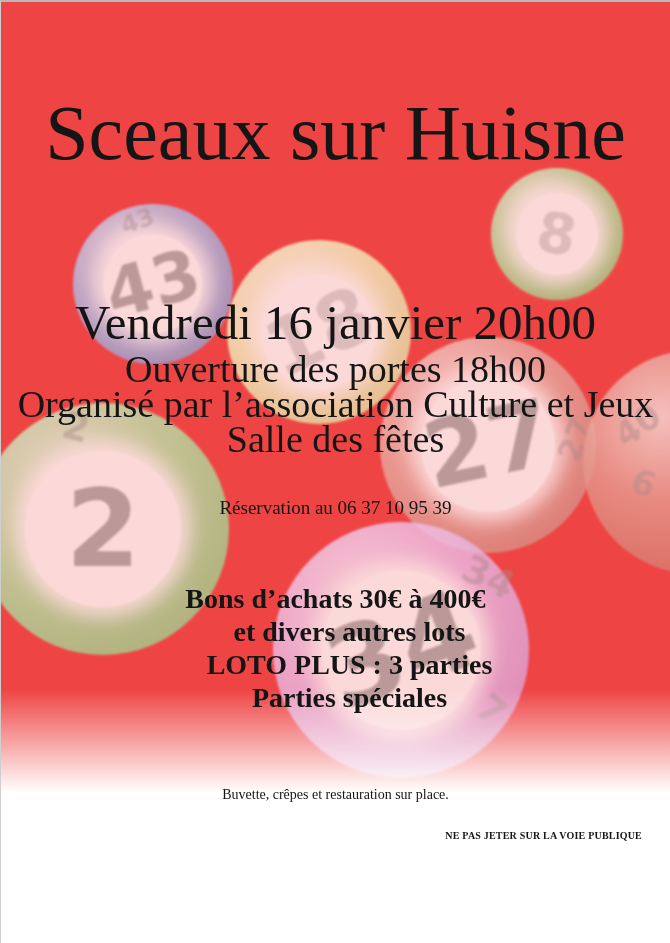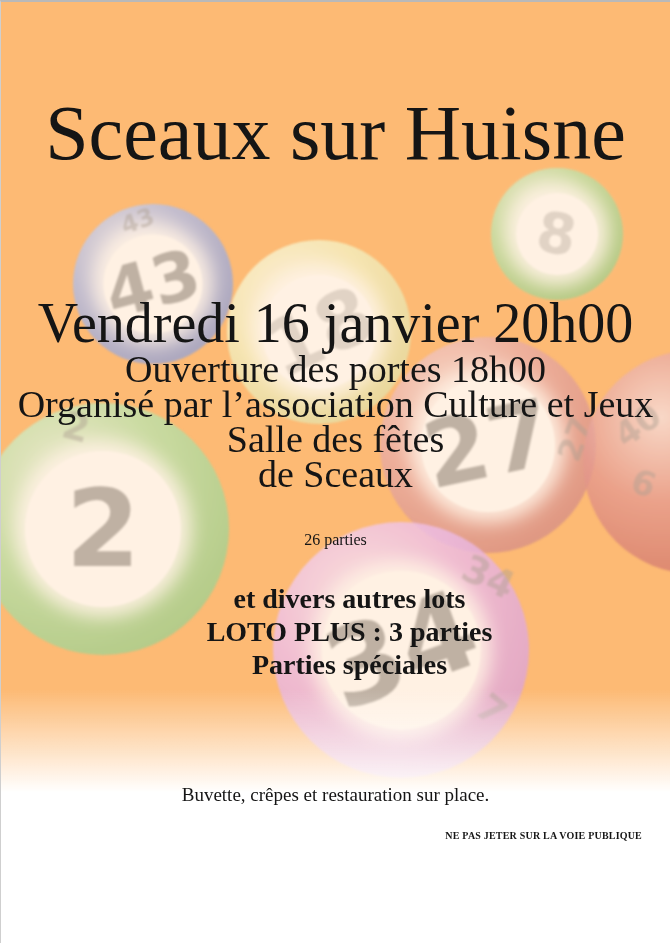--- a/index.html
+++ b/index.html
@@ -1,17 +1,17 @@
 <!DOCTYPE html>
 <html><head>
 <meta charset="utf-8">
 <style>
   html,body{margin:0;padding:0;background:#ffffff;}
   .page{
-    position:relative;width:670px;height:943px;background:#fdba74;overflow:hidden;
+    position:relative;width:670px;height:943px;background:#ef4444;overflow:hidden;
     border-top:2px solid #b9b9b9;border-left:1px solid #cfcfcf;
     font-family:"Liberation Serif",serif;color:#151515;box-sizing:border-box;
   }
   
   .balls-layer{position:absolute;inset:0;filter:blur(1.2px);}
   .ball{position:absolute;border-radius:50%;opacity:.8;}
   .ball .core{
     position:absolute;left:50%;top:50%;width:62%;height:62%;
     transform:translate(-50%,-50%);border-radius:50%;
     background:#fff;box-shadow:0 0 18px 10px rgba(255,255,255,.92);
@@ -26,27 +26,27 @@
     color:#9a9a9a;opacity:.45;line-height:1;
   }
   .fade-overlay{
     position:absolute;inset:0;
     background:linear-gradient(to bottom,rgba(255,255,255,0) 73%,#ffffff 84%);
   }
   
   .content{position:absolute;inset:0;}
   .txt{position:absolute;left:0;right:0;text-align:center;white-space:nowrap;}
   .title{top:84px;font-size:78px;line-height:94px;}
-  .date-line{top:292px;font-size:56px;line-height:58px;}
+  .date-line{top:292px;font-size:49px;line-height:58px;}
   .details{top:350px;font-size:38px;line-height:35px;}
   .reservation{top:494px;font-size:19px;line-height:24px;}
   .parties-count{top:528px;font-size:16px;line-height:20px;}
   .prizes{top:580px;font-size:28px;line-height:33px;font-weight:bold;}
   .prizes .line2{transform:translateX(14px);}
-  .food-note{top:781px;font-size:19px;line-height:24px;}
+  .food-note{top:781px;font-size:14px;line-height:24px;}
   .legal-note{
     top:827px;font-size:10px;line-height:14px;font-weight:bold;
     text-align:right;padding-right:28px;letter-spacing:.2px;padding-left:48px;
   }
 </style>
 </head>
 <body>
 
 <div class="page">
 
@@ -97,27 +97,27 @@
     <div class="txt title">
       <div>Sceaux sur Huisne</div>
     </div>
 
     <div class="txt date-line">Vendredi 16 janvier 20h00</div>
 
     <div class="txt details">
       <div>Ouverture des portes 18h00</div>
       <div>Organisé par l’association Culture et Jeux</div>
       <div>Salle des fêtes</div>
-      <div>de Sceaux</div>
     </div>
 
+    <div class="txt reservation">Réservation au 06 37 10 95 39</div>
 
-    <div class="txt parties-count">26 parties</div>
 
     <div class="txt prizes">
+      <div>Bons d’achats 30€ à 400€</div>
       <div class="line2">et divers autres lots</div>
       <div class="line2">LOTO PLUS : 3 parties</div>
       <div class="line2">Parties spéciales</div>
     </div>
 
     <div class="txt food-note">Buvette, crêpes et restauration sur place.</div>
 
     <div class="txt legal-note">NE PAS JETER SUR LA VOIE PUBLIQUE</div>
   </div>
 </div>

